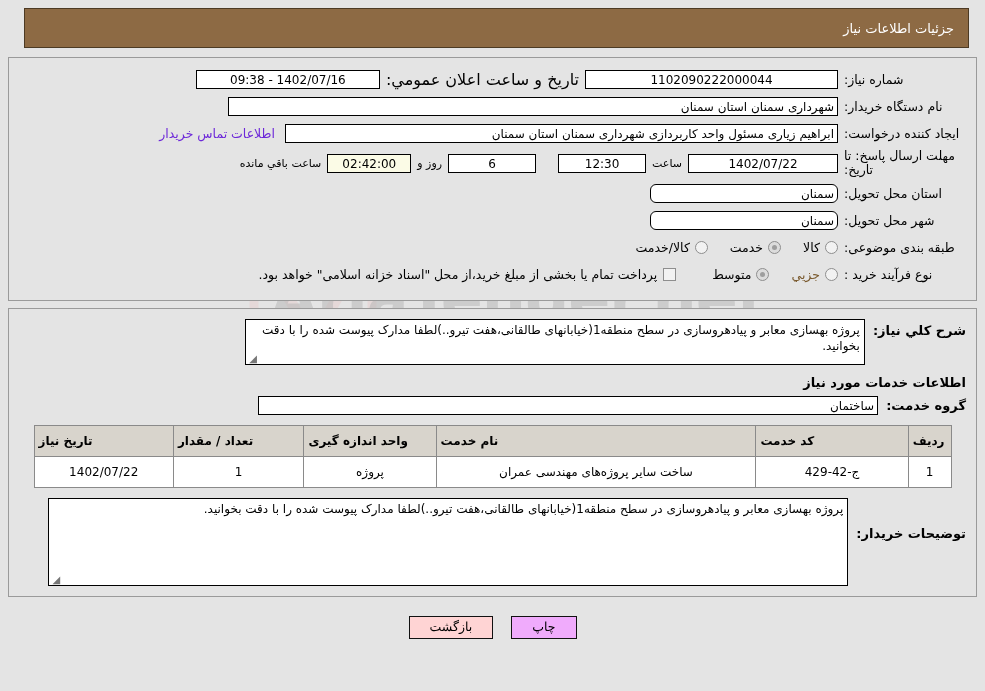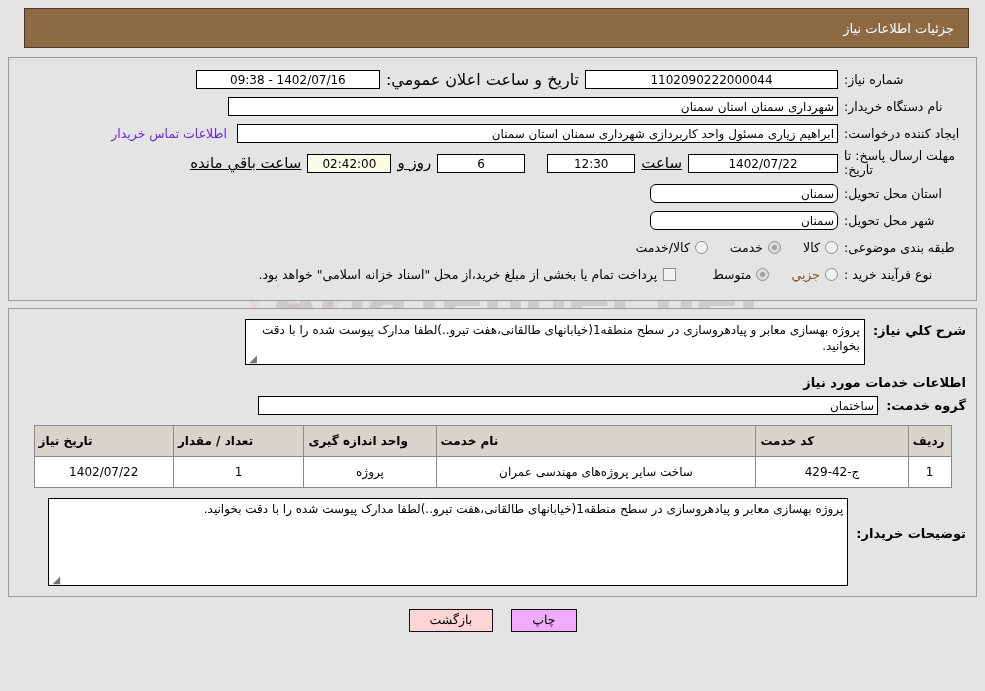--- a/index.html
+++ b/index.html
@@ -108,32 +108,31 @@
     font-size: 12px;
     overflow: hidden;
     white-space: nowrap;
     text-align: right;
   }
   .fld.center { text-align: center; }
   .fld.cream { background: #fbfbe6; }
 
   .w-num     { width: 253px; }
   .w-org     { width: 610px; }
-  .w-creator { width: 601px; }
+  .w-creator { width: 553px; }
   .w-date    { width: 150px; }
   .w-time    { width: 88px; }
   .w-days    { width: 88px; }
   .w-count   { width: 84px; }
   .w-prov    { width: 188px; border-radius: 6px; }
 
   .gaplbl {
-    font-size: 15px;
+    font-size: 11px;
     padding: 0 6px;
     white-space: nowrap;
-    text-decoration: underline;
   }
 
   .link {
     color: #6d28d9;
     font-size: 12.5px;
     padding-right: 10px;
     cursor: pointer;
     white-space: nowrap;
   }
 
@@ -272,20 +271,21 @@
     gap: 18px;
     margin-top: 12px;
   }
   .btn {
     border: 1px solid #111;
     font-size: 12.5px;
     padding: 3px 20px;
     cursor: pointer;
     font-family: Liberation Serif, serif;
     line-height: 15px;
+    margin-top: 7px;
   }
   .btn-print { background: #f0abfc; }
   .btn-back  { background: #ffd4d4; }
 </style>
 </head>
 <body>
 
 <div class="watermark">
   <svg class="wm-shield" viewBox="0 0 130 150">
     <path d="M65 4 L124 26 L124 78 C124 116 97 136 65 146 C33 136 6 116 6 78 L6 26 Z" fill="none" stroke="#e8bfbf" stroke-width="9"></path>

